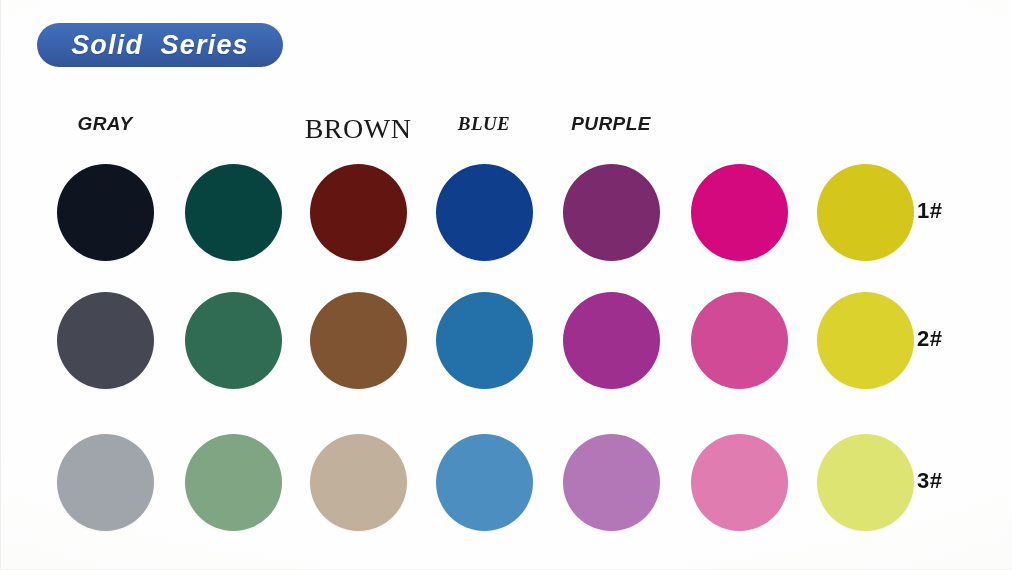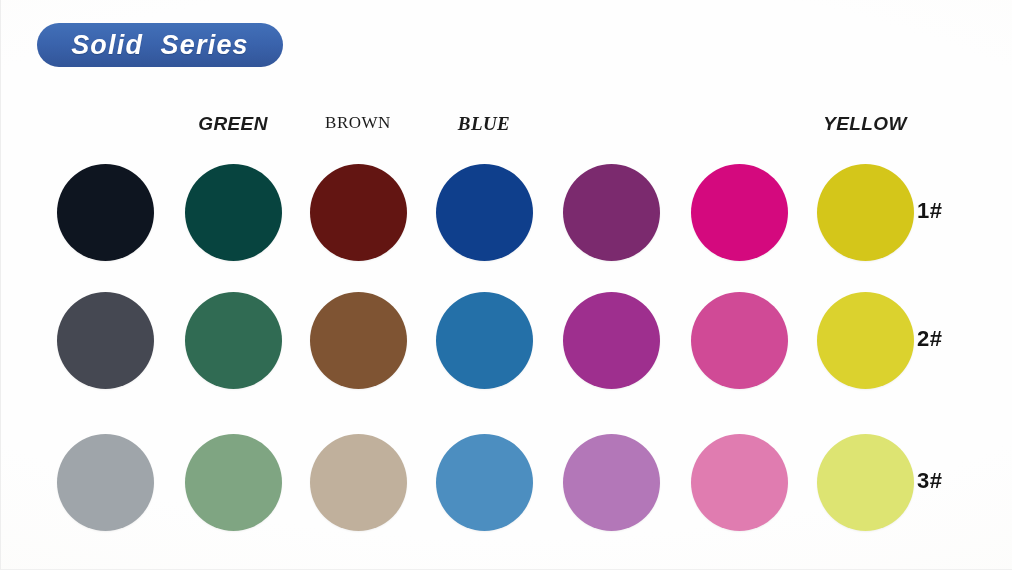--- a/index.html
+++ b/index.html
@@ -82,21 +82,21 @@
     color: #1b1b1b;
     letter-spacing: 0.4px;
     white-space: nowrap;
   }
 
   
   .col-header.serif {
     font-family: "Liberation Serif", serif;
     font-style: normal;
     font-weight: normal;
-    font-size: 17px;
+    font-size: 28px;
     letter-spacing: 0.5px;
   }
 
   .swatch {
     position: absolute;
     width: 97px;
     height: 97px;
     border-radius: 50%;
     box-shadow: 0 1px 2px rgba(0,0,0,0.05);
   }
@@ -117,24 +117,24 @@
 <body>
 
 <div id="page">
 
   <div class="title-pill">
     <span class="title-pill-label">Solid  Series</span>
   </div>
 
   <div class="chart" id="chart-area">
 
-      <div class="col-header" style="left: 152px;">GREEN</div>
+  <div class="col-header" style="left: 24px;">GRAY</div>
       <div class="col-header serif" style="left: 277px;">BROWN</div>
       <div class="col-header" style="left: 403px; font-family: Liberation Serif, serif;">BLUE</div>
-      <div class="col-header" style="left: 784px;">YELLOW</div>
+      <div class="col-header" style="left: 530px;">PURPLE</div>
       <div class="swatch" title="GRAY 1#" style="left: 55.5px; top: 163.5px; background: rgb(14, 21, 32);"></div>
       <div class="swatch" title="GREEN 1#" style="left: 183.5px; top: 163.5px; background: rgb(7, 68, 63);"></div>
       <div class="swatch" title="BROWN 1#" style="left: 308.5px; top: 163.5px; background: rgb(99, 21, 18);"></div>
       <div class="swatch" title="BLUE 1#" style="left: 434.5px; top: 163.5px; background: rgb(15, 63, 140);"></div>
       <div class="swatch" title="PURPLE 1#" style="left: 561.5px; top: 163.5px; background: rgb(123, 42, 110);"></div>
       <div class="swatch" title="RED 1#" style="left: 689.5px; top: 163.5px; background: rgb(212, 9, 126);"></div>
       <div class="swatch" title="YELLOW 1#" style="left: 815.5px; top: 163.5px; background: rgb(212, 198, 26);"></div>
       <div class="swatch" title="GRAY 2#" style="left: 55.5px; top: 291.5px; background: rgb(69, 72, 82);"></div>
       <div class="swatch" title="GREEN 2#" style="left: 183.5px; top: 291.5px; background: rgb(48, 107, 83);"></div>
       <div class="swatch" title="BROWN 2#" style="left: 308.5px; top: 291.5px; background: rgb(127, 84, 51);"></div>

